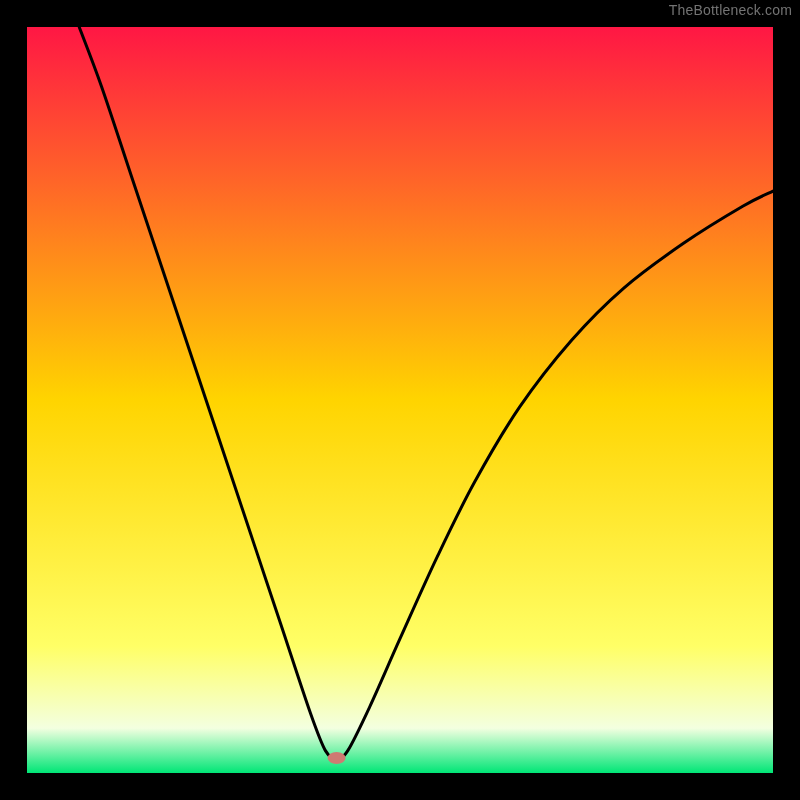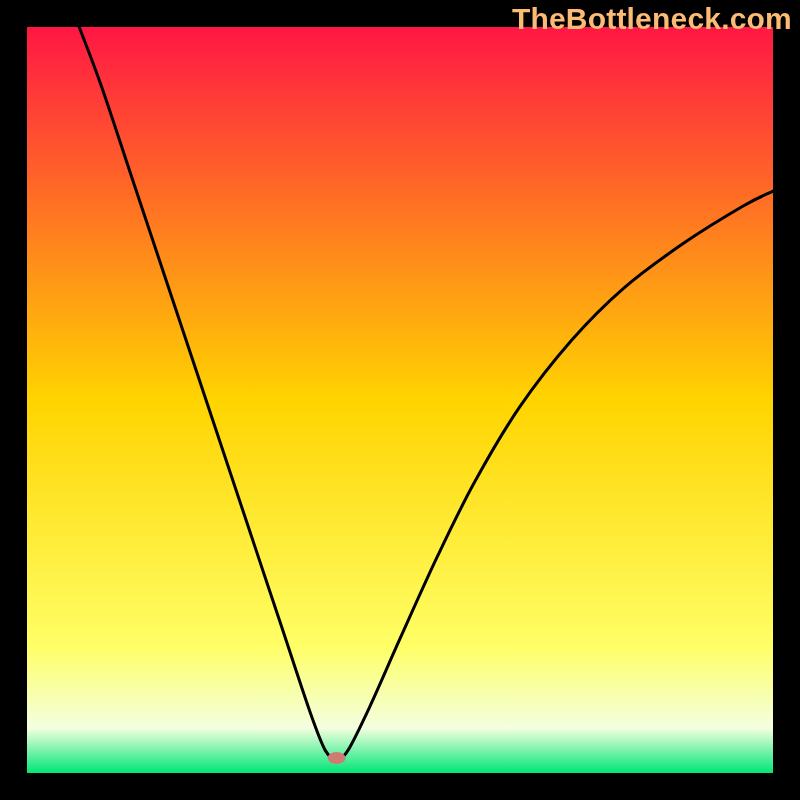--- a/index.html
+++ b/index.html
@@ -14,23 +14,23 @@
   .frame {
     position: relative;
     width: 800px;
     height: 800px;
     background: #000;
   }
   .watermark {
     position: absolute;
     top: 2px;
     right: 8px;
-    color: #fdba74;
-    font-size: 30px;
-    font-weight: 700;
+    color: #737373;
+    font-size: 14px;
+    font-weight: 400;
     letter-spacing: 0.2px;
     z-index: 10;
   }
   svg {
     position: absolute;
     top: 0;
     left: 0;
   }
 </style>
 </head>

